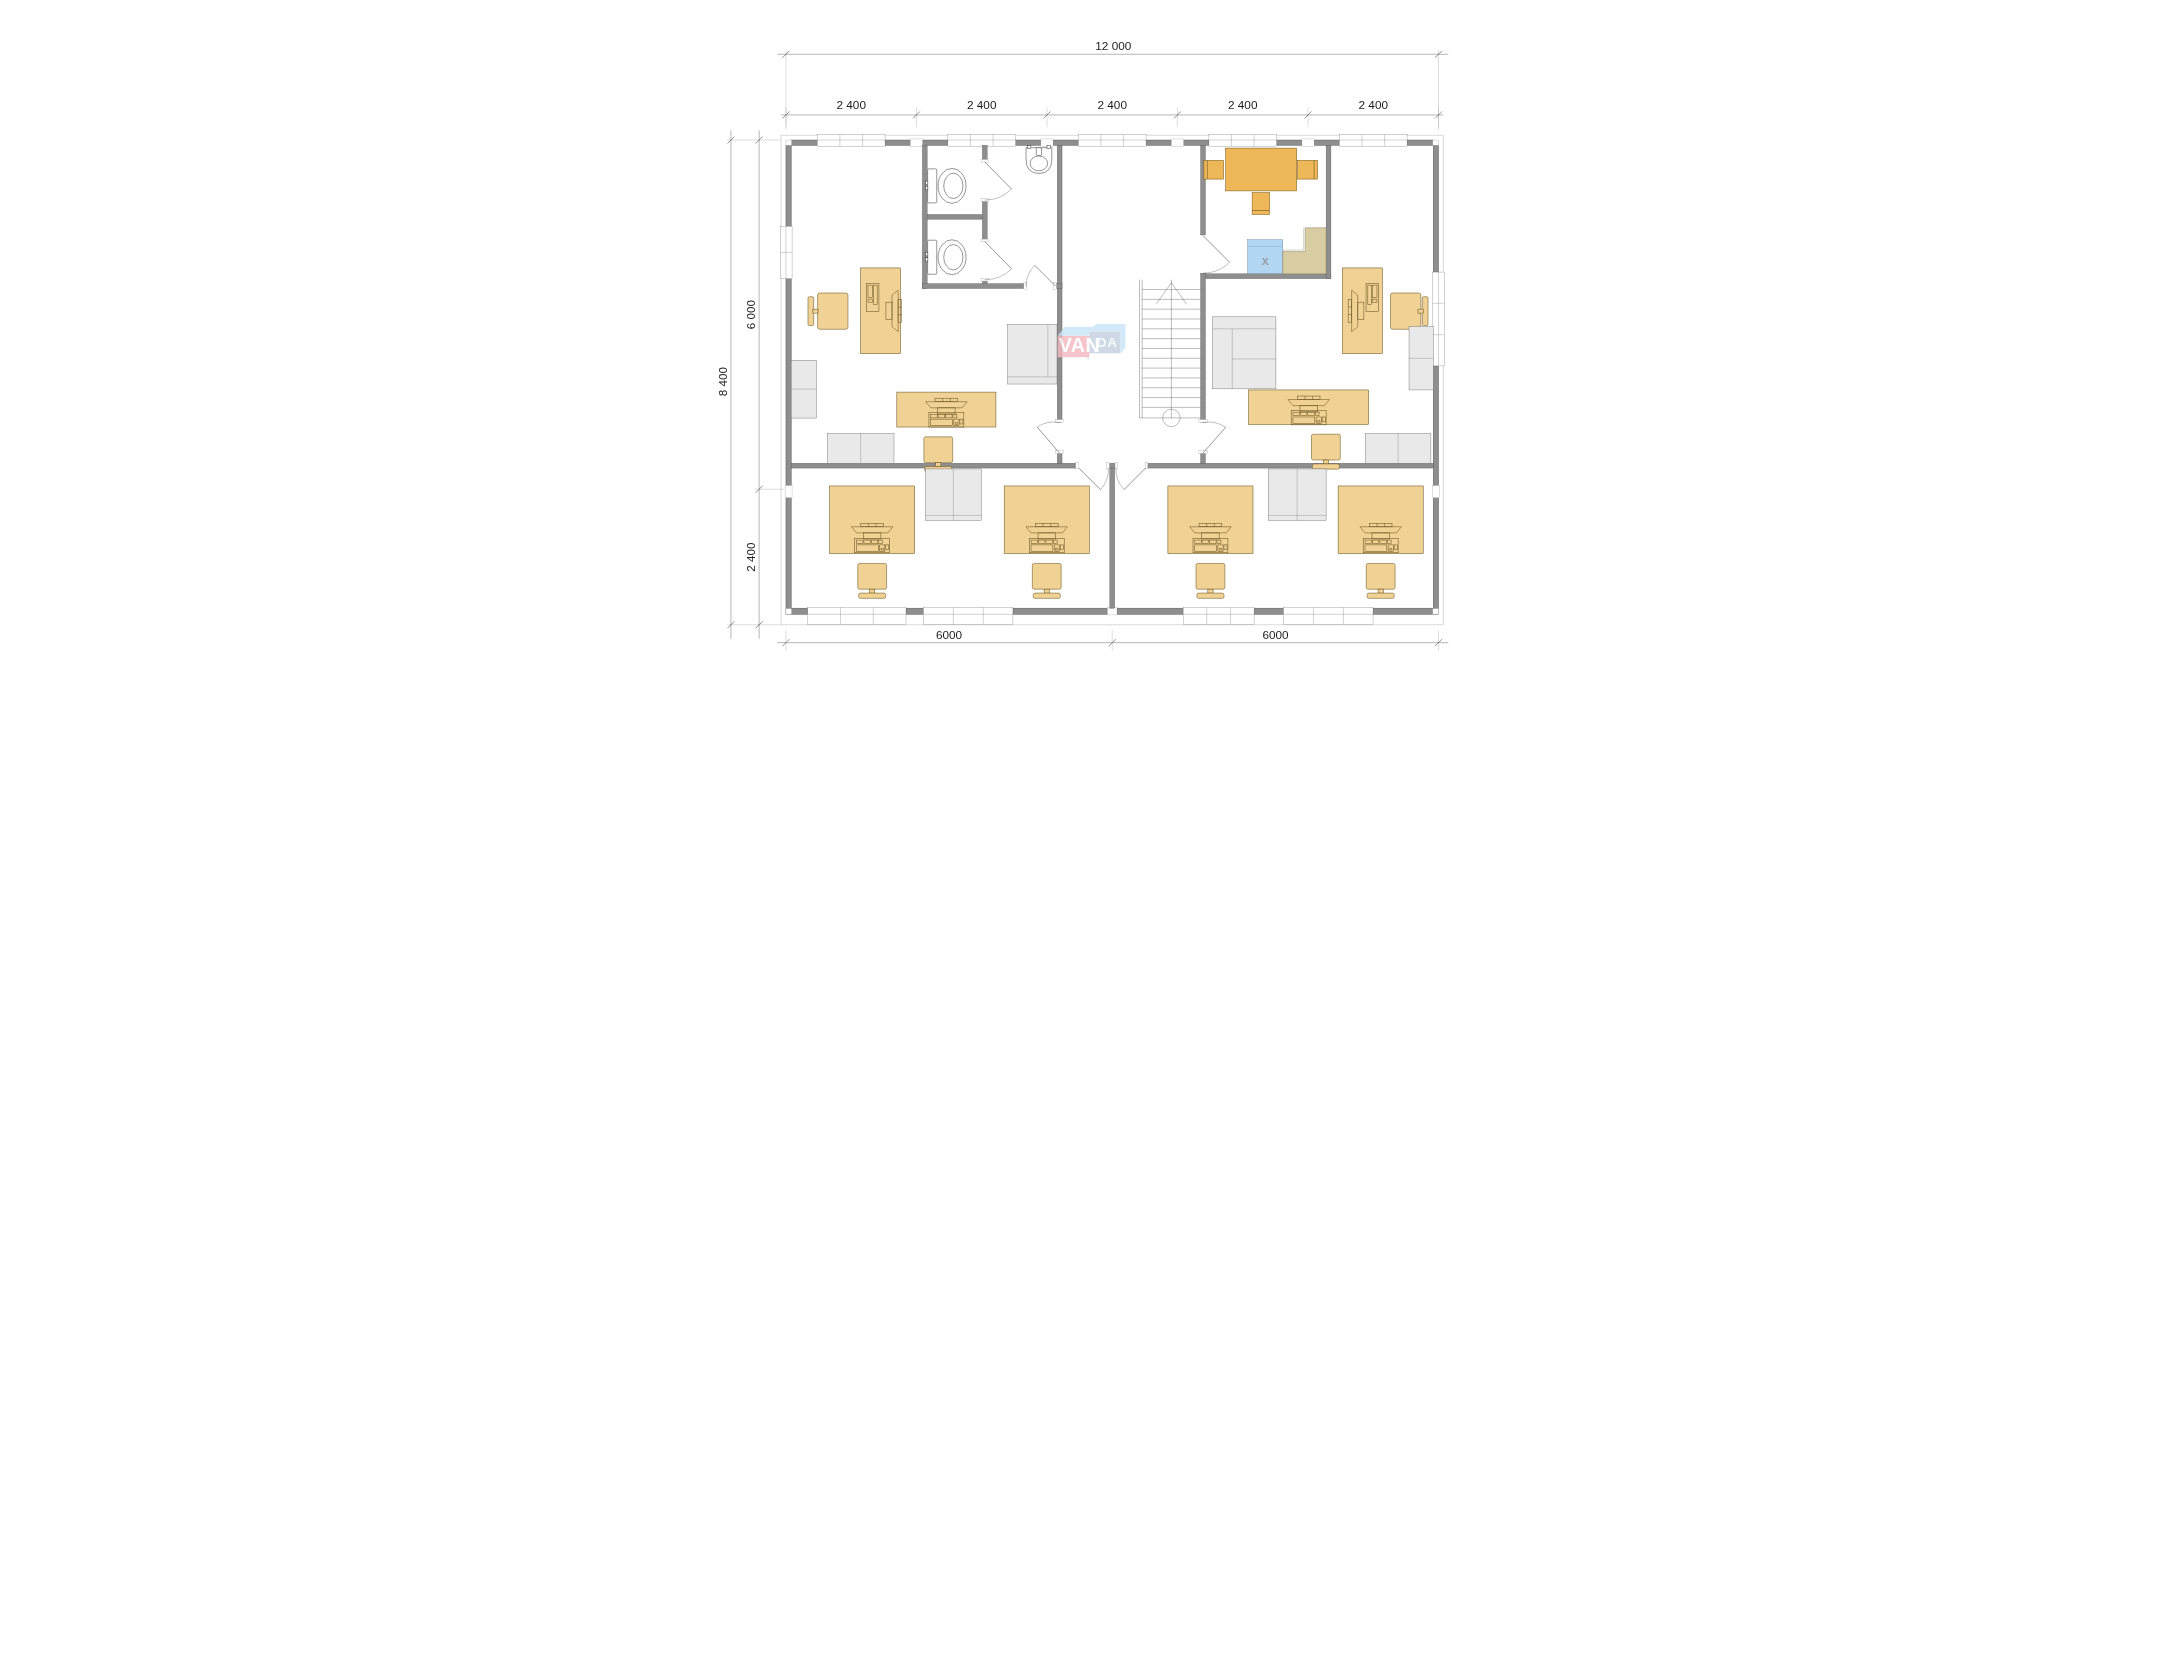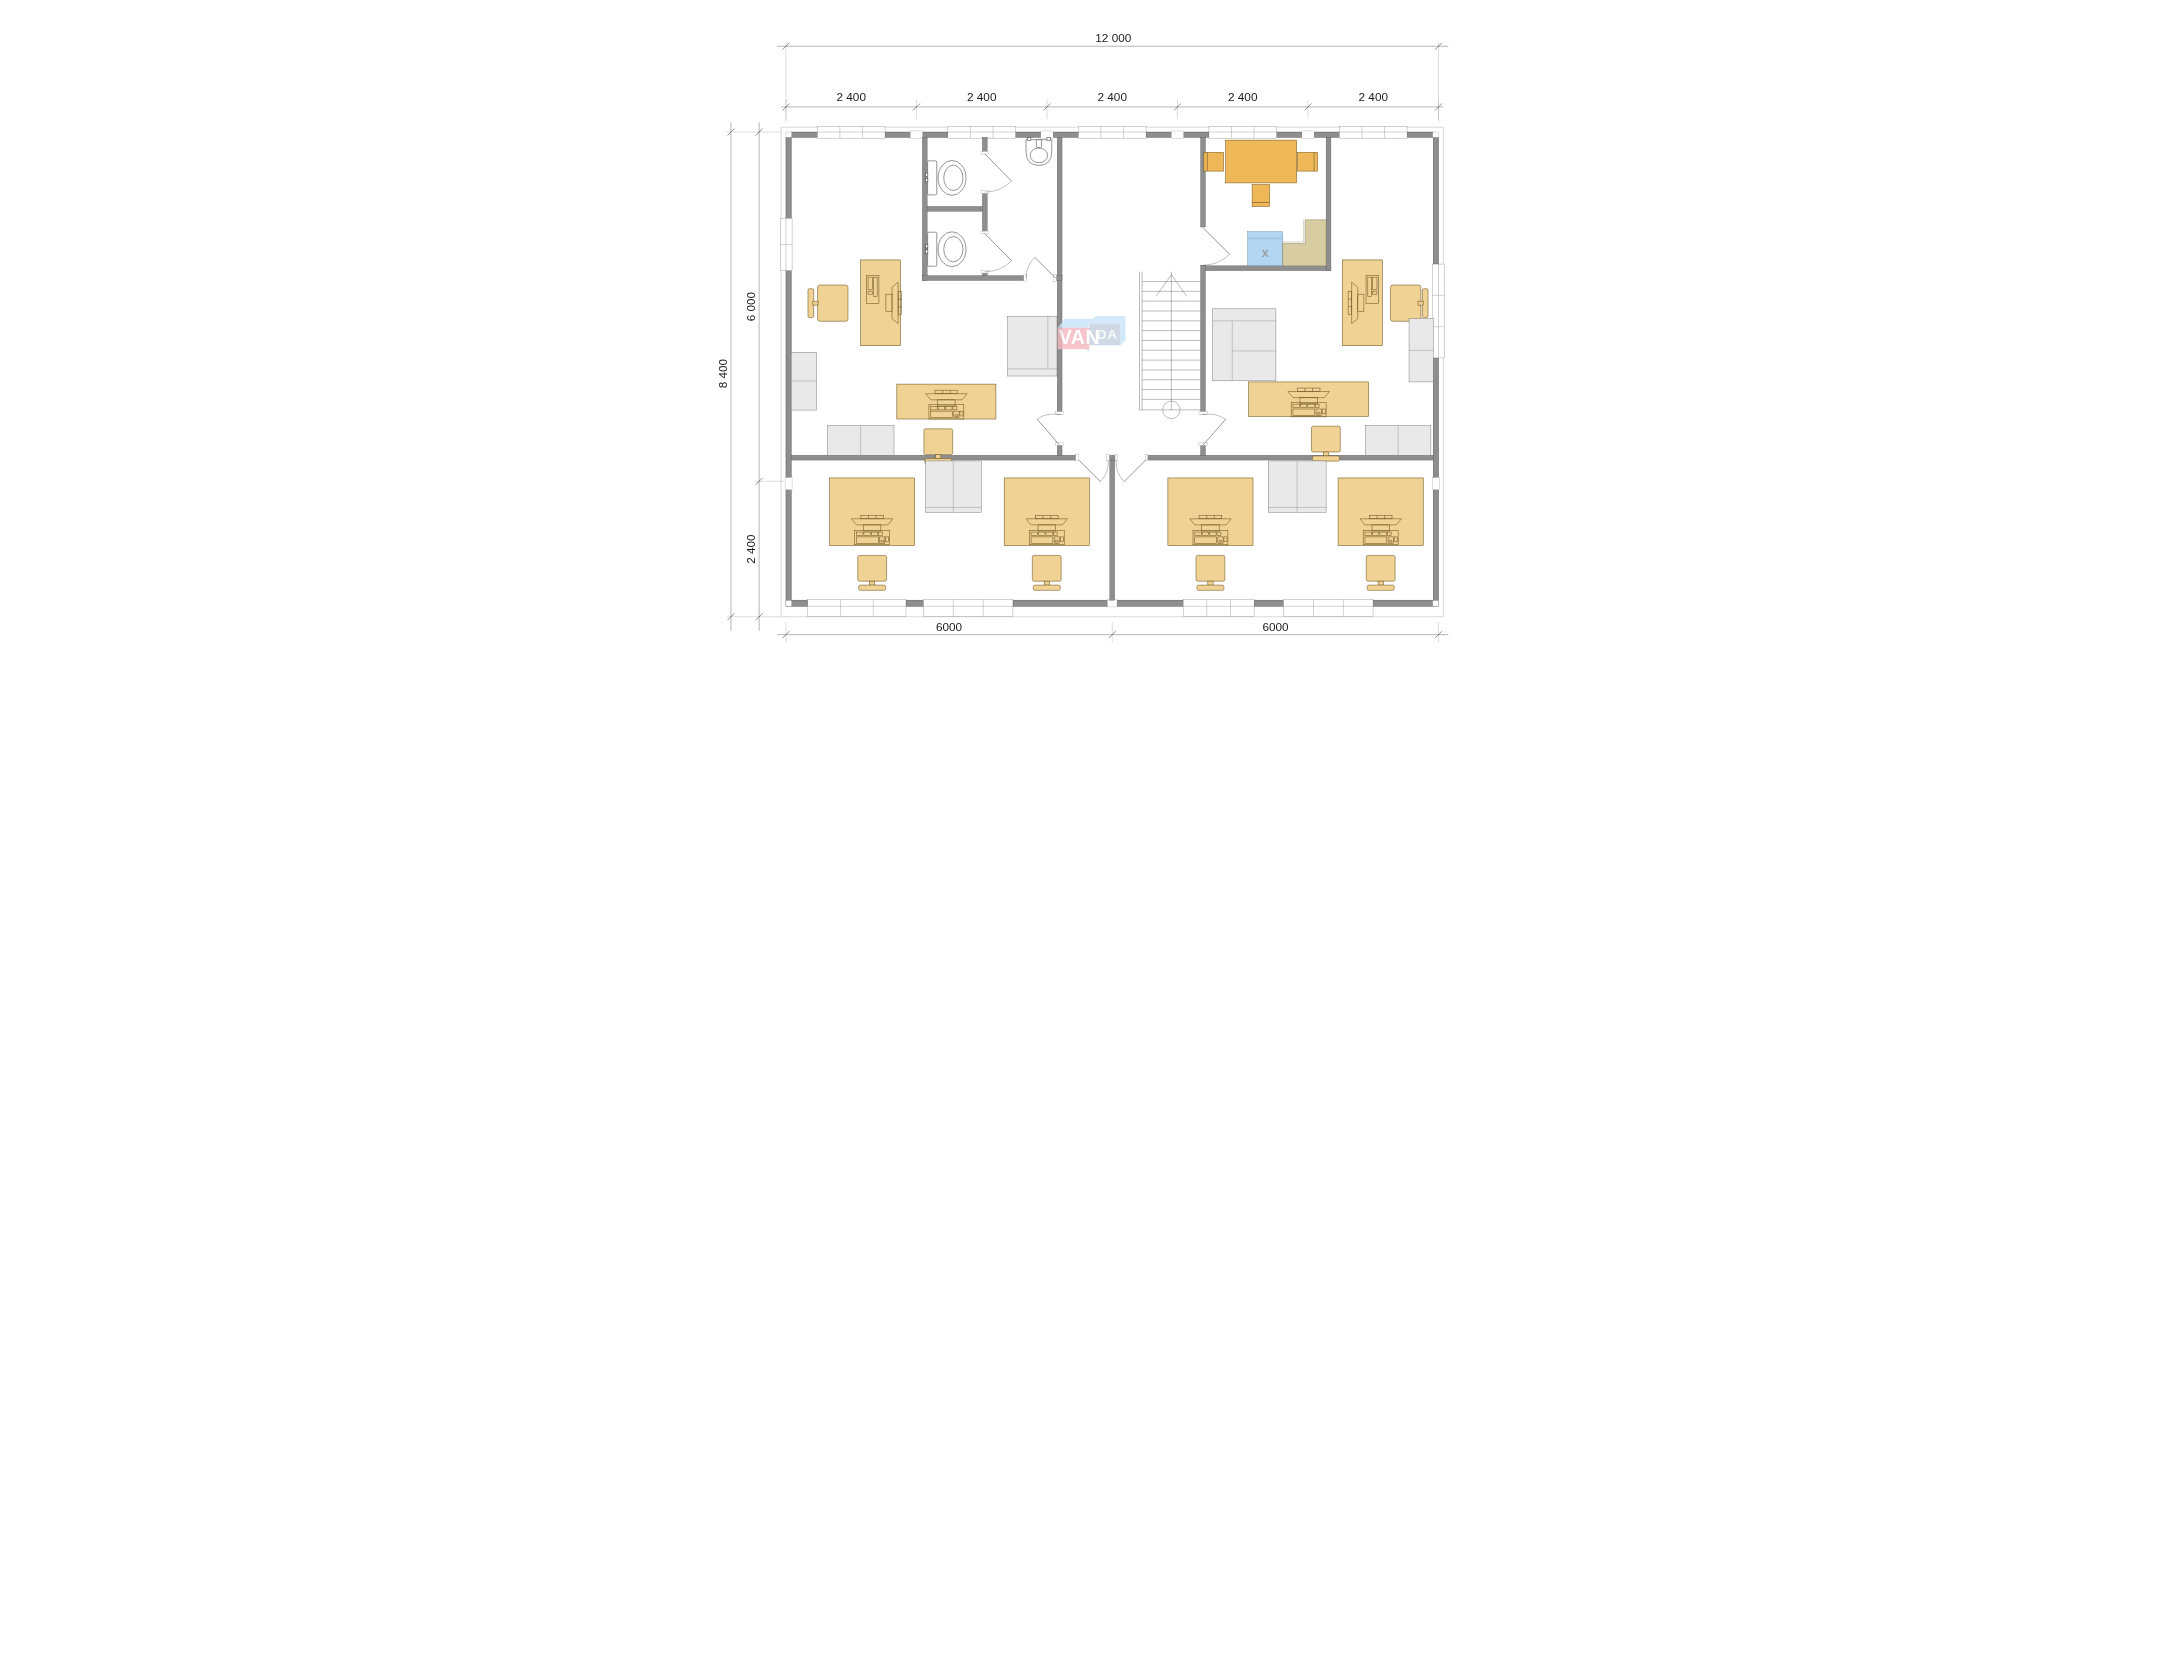--- a/index.html
+++ b/index.html
@@ -1,16 +1,16 @@
 <!DOCTYPE html>
 <html style="--c-wall: #8e8e8e; --c-wall_line: #4a4a4a; --c-desk: #f1d295; --c-desk_line: #6a5420; --c-table: #eeb757; --c-cabinet: #e9e9e9; --c-cabinet_line: #6f6f6f; --c-appliance: #b3d7f3; --c-appliance_line: #5d87a6; --c-counter: #d8cda2; --c-counter_line: #7e7452; --c-fixture_line: #3f3f3f; --c-dim: #1c1c1c; --c-dim_line: #555555; --c-logo_pink: #f5b9c1; --c-logo_front_blue: #c4d1e0; --c-logo_light_blue: #c8e5f7; --c-logo_text: #ffffff; --c-x_label: #9aa0a6;font-size:8.7px"><head>
 <meta charset="utf-8">
 <style>
   html,body{margin:0;padding:0;background:#fff;}
-  .canvas{width:100%;max-width:873px;margin:0 auto;}
+  .canvas{width:100%;max-width:873px;margin:8px auto;}
   svg{display:block;width:100%;height:auto;background:#fff;}
   text{font-family:"Liberation Sans","DejaVu Sans",sans-serif;}
   .wall{fill:var(--c-wall,#8e8e8e);stroke:var(--c-wall_line,#4a4a4a);stroke-width:2;}
   .iwall{fill:var(--c-wall,#8e8e8e);stroke:var(--c-wall_line,#4a4a4a);stroke-width:1.5;}
   .cap{fill:#fff;stroke:#9a9a9a;stroke-width:1.5;}
   .joint{fill:#fff;stroke:#9a9a9a;stroke-width:1.5;}
   .win{fill:#fff;stroke:#777;stroke-width:1.5;}
   .winline{stroke:#777;stroke-width:1.5;fill:none;}
   .edge{stroke:#8a8a8a;stroke-width:1.5;fill:none;}
   .desk{fill:var(--c-desk,#f1d295);stroke:var(--c-desk_line,#6a5420);stroke-width:2.5;}

